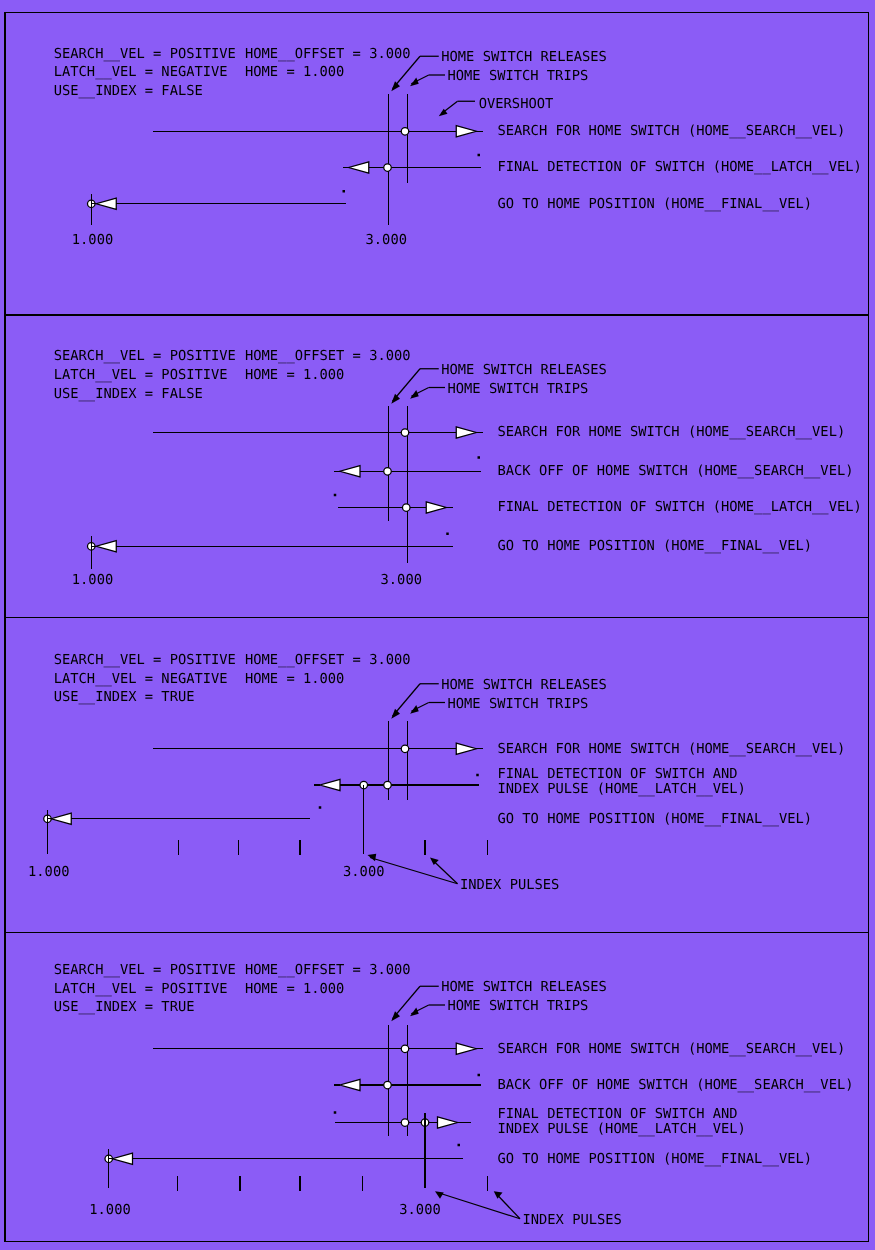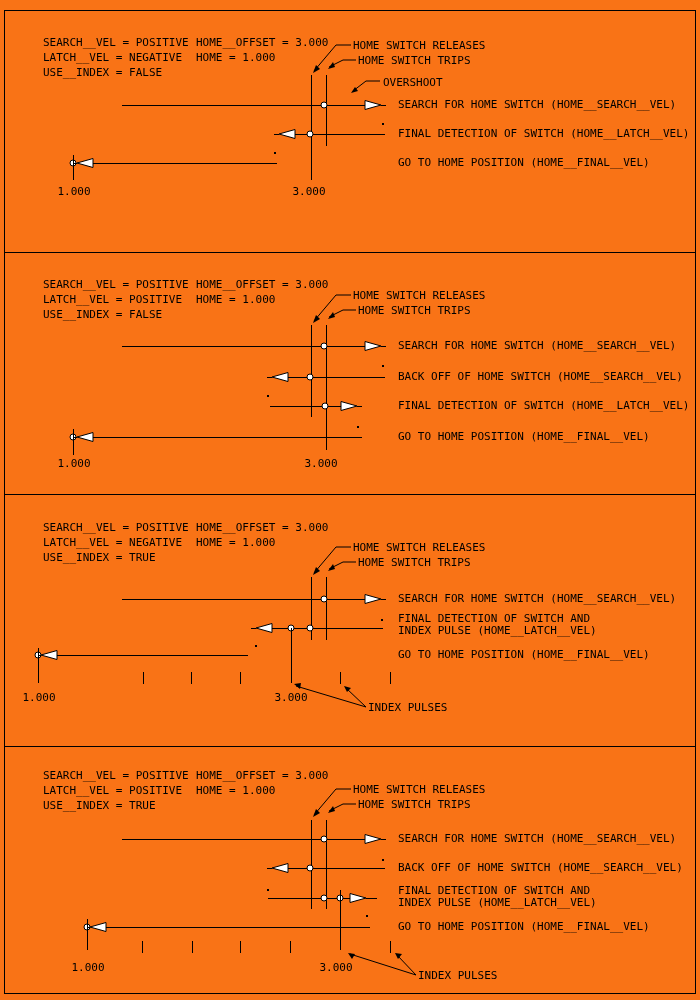--- a/index.html
+++ b/index.html
@@ -1,16 +1,16 @@
 <!DOCTYPE html>
 <html><head>
 <meta charset="utf-8">
 <style>
   html,body{margin:0;padding:0;background:#fff;}
-  #stage{position:relative;width:700px;height:1000px;background:#f97316;}
+  #stage{position:relative;width:700px;height:1000px;background:#8b5cf6;}
   svg text{font-family:"DejaVu Sans Mono",monospace;font-size:11px;fill:#000;letter-spacing:0px;}
   svg .mid{text-anchor:middle;}
   svg line{stroke:#000;stroke-width:1;}
   svg .crisp{shape-rendering:crispEdges;}
   svg rect.panel{fill:none;stroke:#000;stroke-width:1;shape-rendering:crispEdges;}
   svg circle.node{fill:#fff;stroke:#000;stroke-width:1;}
   svg polygon.oa{fill:#fff;stroke:#000;stroke-width:1;}
   svg polygon.ah{fill:#000;stroke:none;}
   svg rect.dot{fill:#000;stroke:none;}
 </style>

